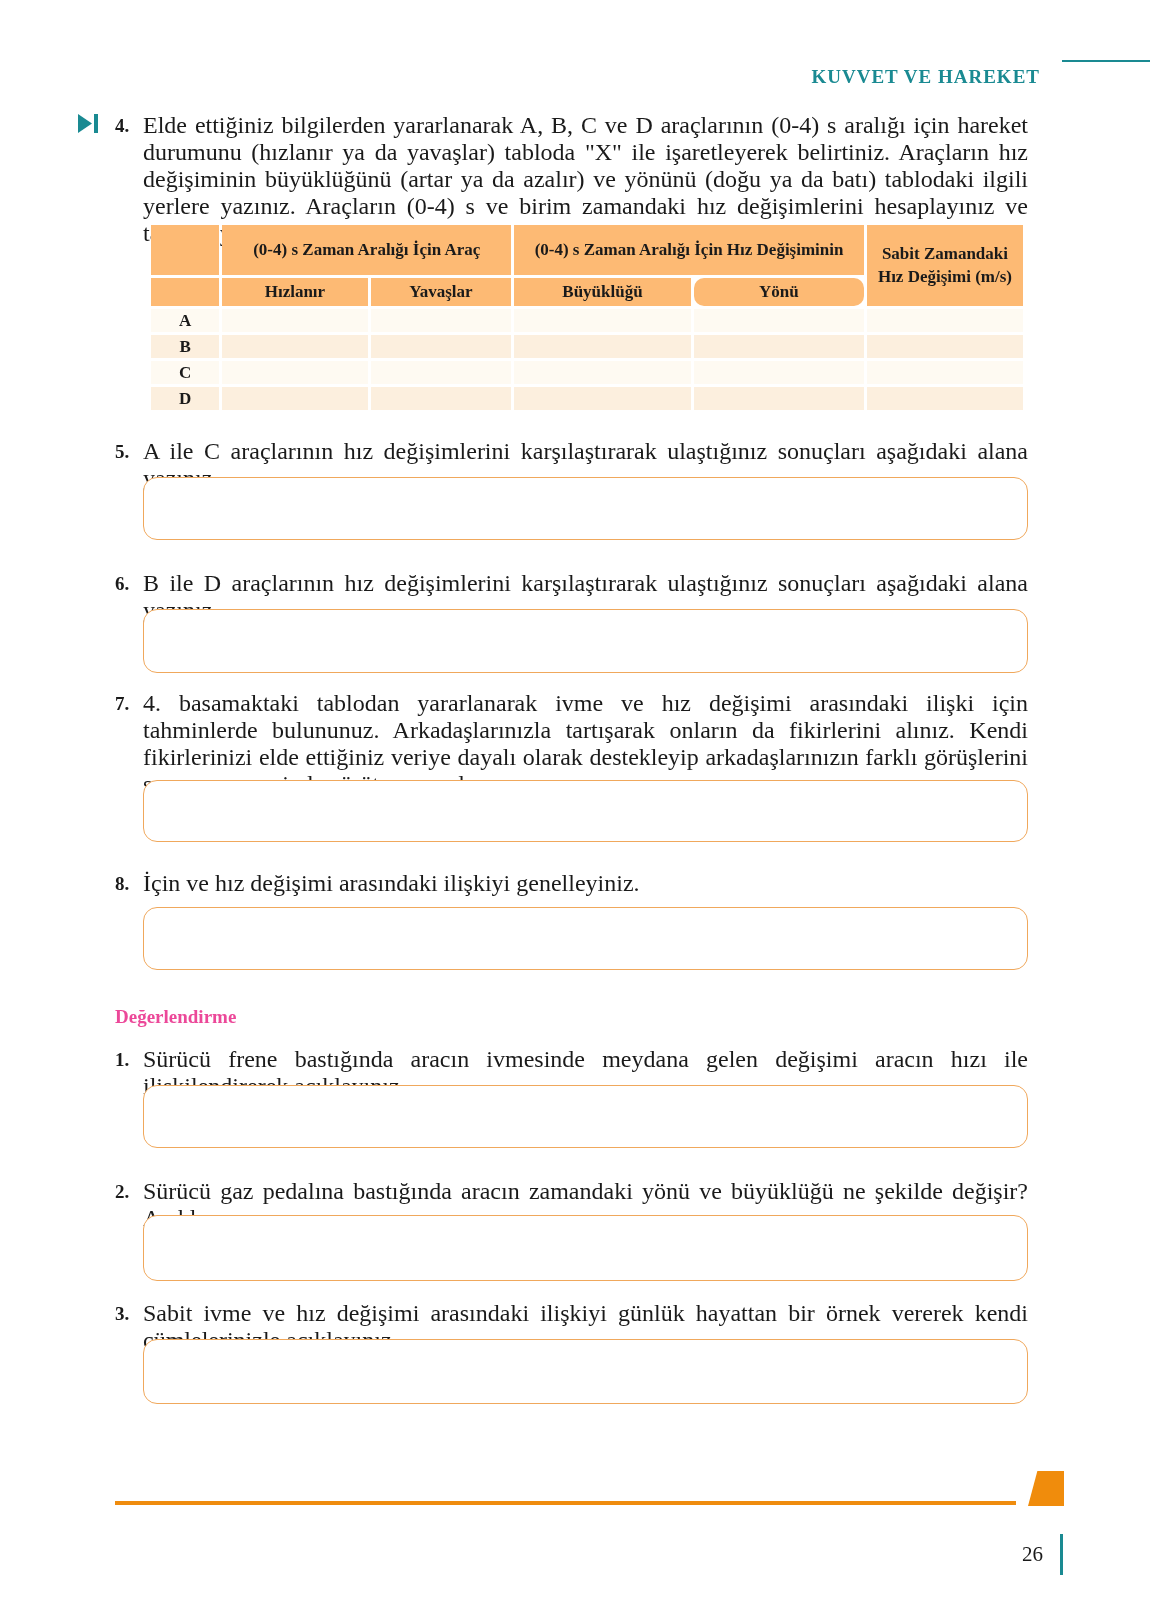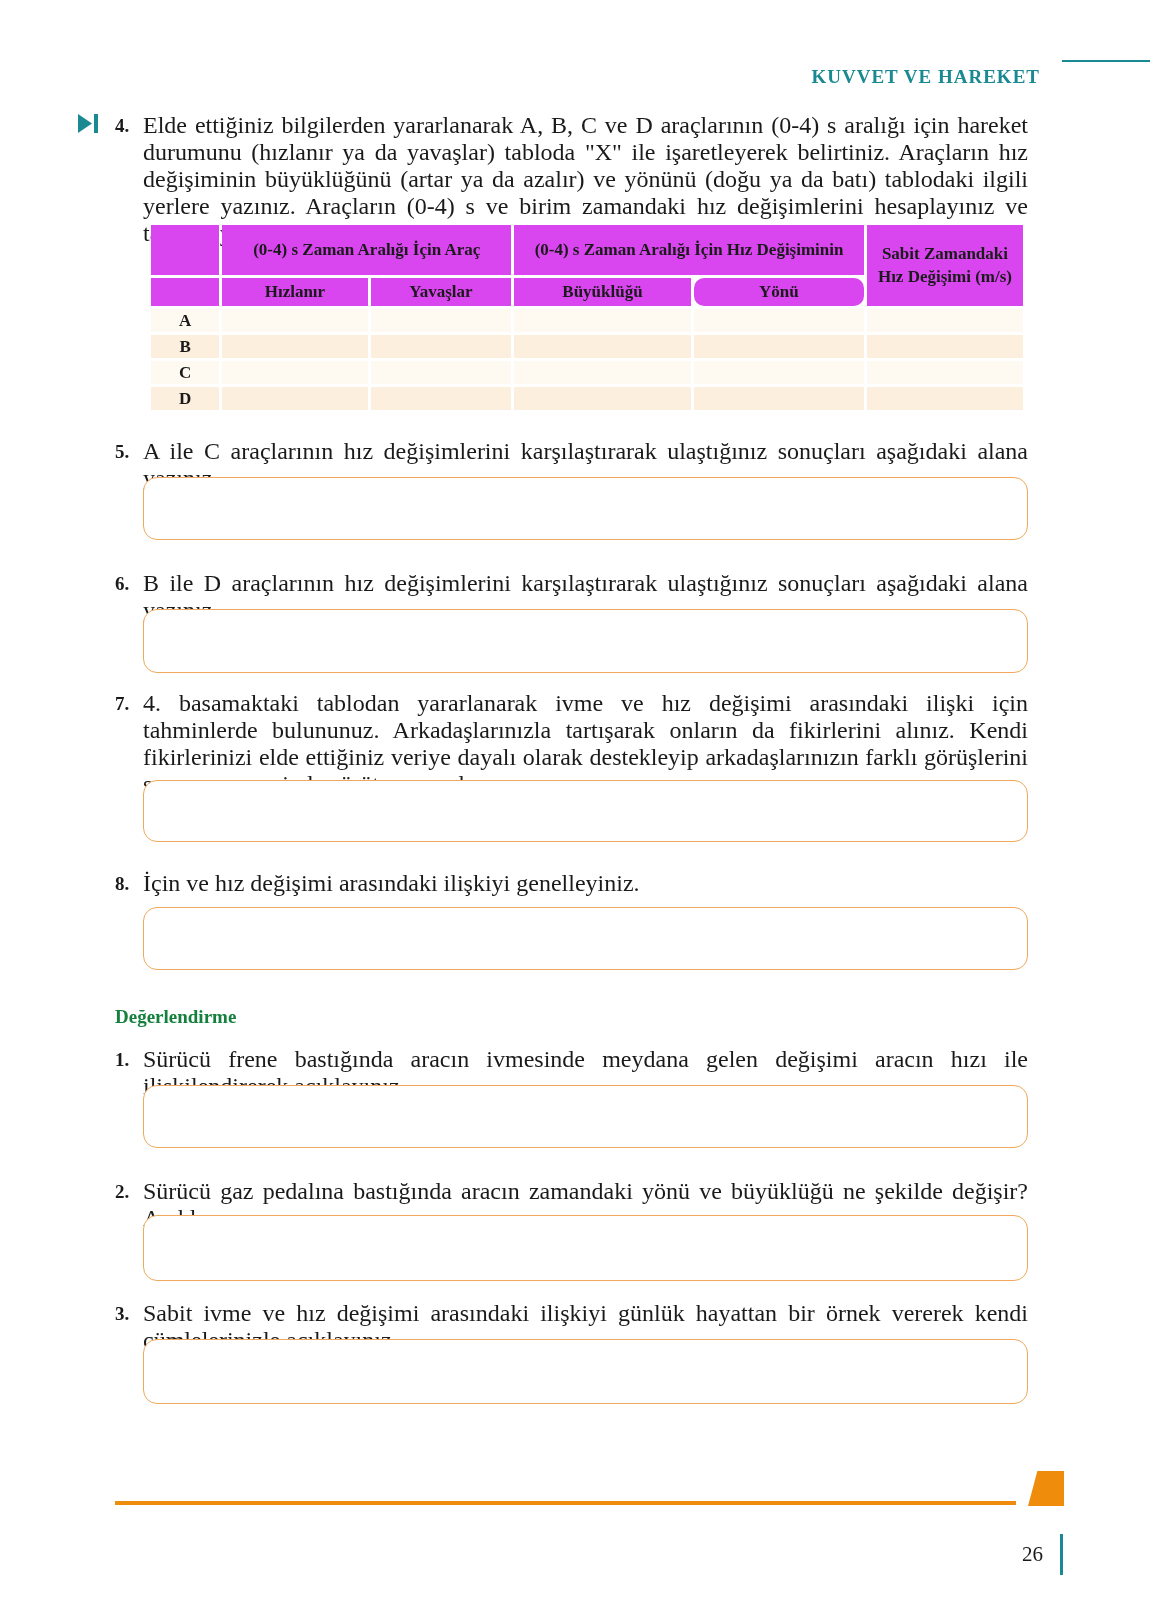--- a/index.html
+++ b/index.html
@@ -68,21 +68,21 @@
     width: 878px;
     border-collapse: separate;
     border-spacing: 3px;
   }
   .veh-table td, .veh-table th {
     font-family: "Liberation Serif", serif;
     font-size: 17px;
     text-align: center;
     vertical-align: middle;
   }
-  .veh-table th { font-weight: bold; background: #d946ef; padding: 4px 6px; }
+  .veh-table th { font-weight: bold; background: #fdba74; padding: 4px 6px; }
   .th-corner { background: #fdf6ee; }
   .th-group { height: 50px; }
   .th-sub { height: 24px; }
   .th-unit { width: 160px; line-height: 1.35; }
   .row-light td { background: #fefaf2; }
   .row-dark  td { background: #fcefde; }
   .veh-table td { height: 23px; }
   .row-label { font-weight: bold; font-size: 17px; }
   .col-label { width: 72px; }
   .col-hizlanir { width: 150px; }
@@ -101,21 +101,21 @@
     background: #ffffff;
   }
 
   
   .eval-title {
     position: absolute;
     left: 115px;
     top: 1006px;
     font-size: 19px;
     font-weight: bold;
-    color: #15803d;
+    color: #ec4899;
   }
 
   
   .footer-rule {
     position: absolute;
     left: 115px;
     top: 1501px;
     width: 901px;
     height: 4px;
     background: #ef8c0e;

